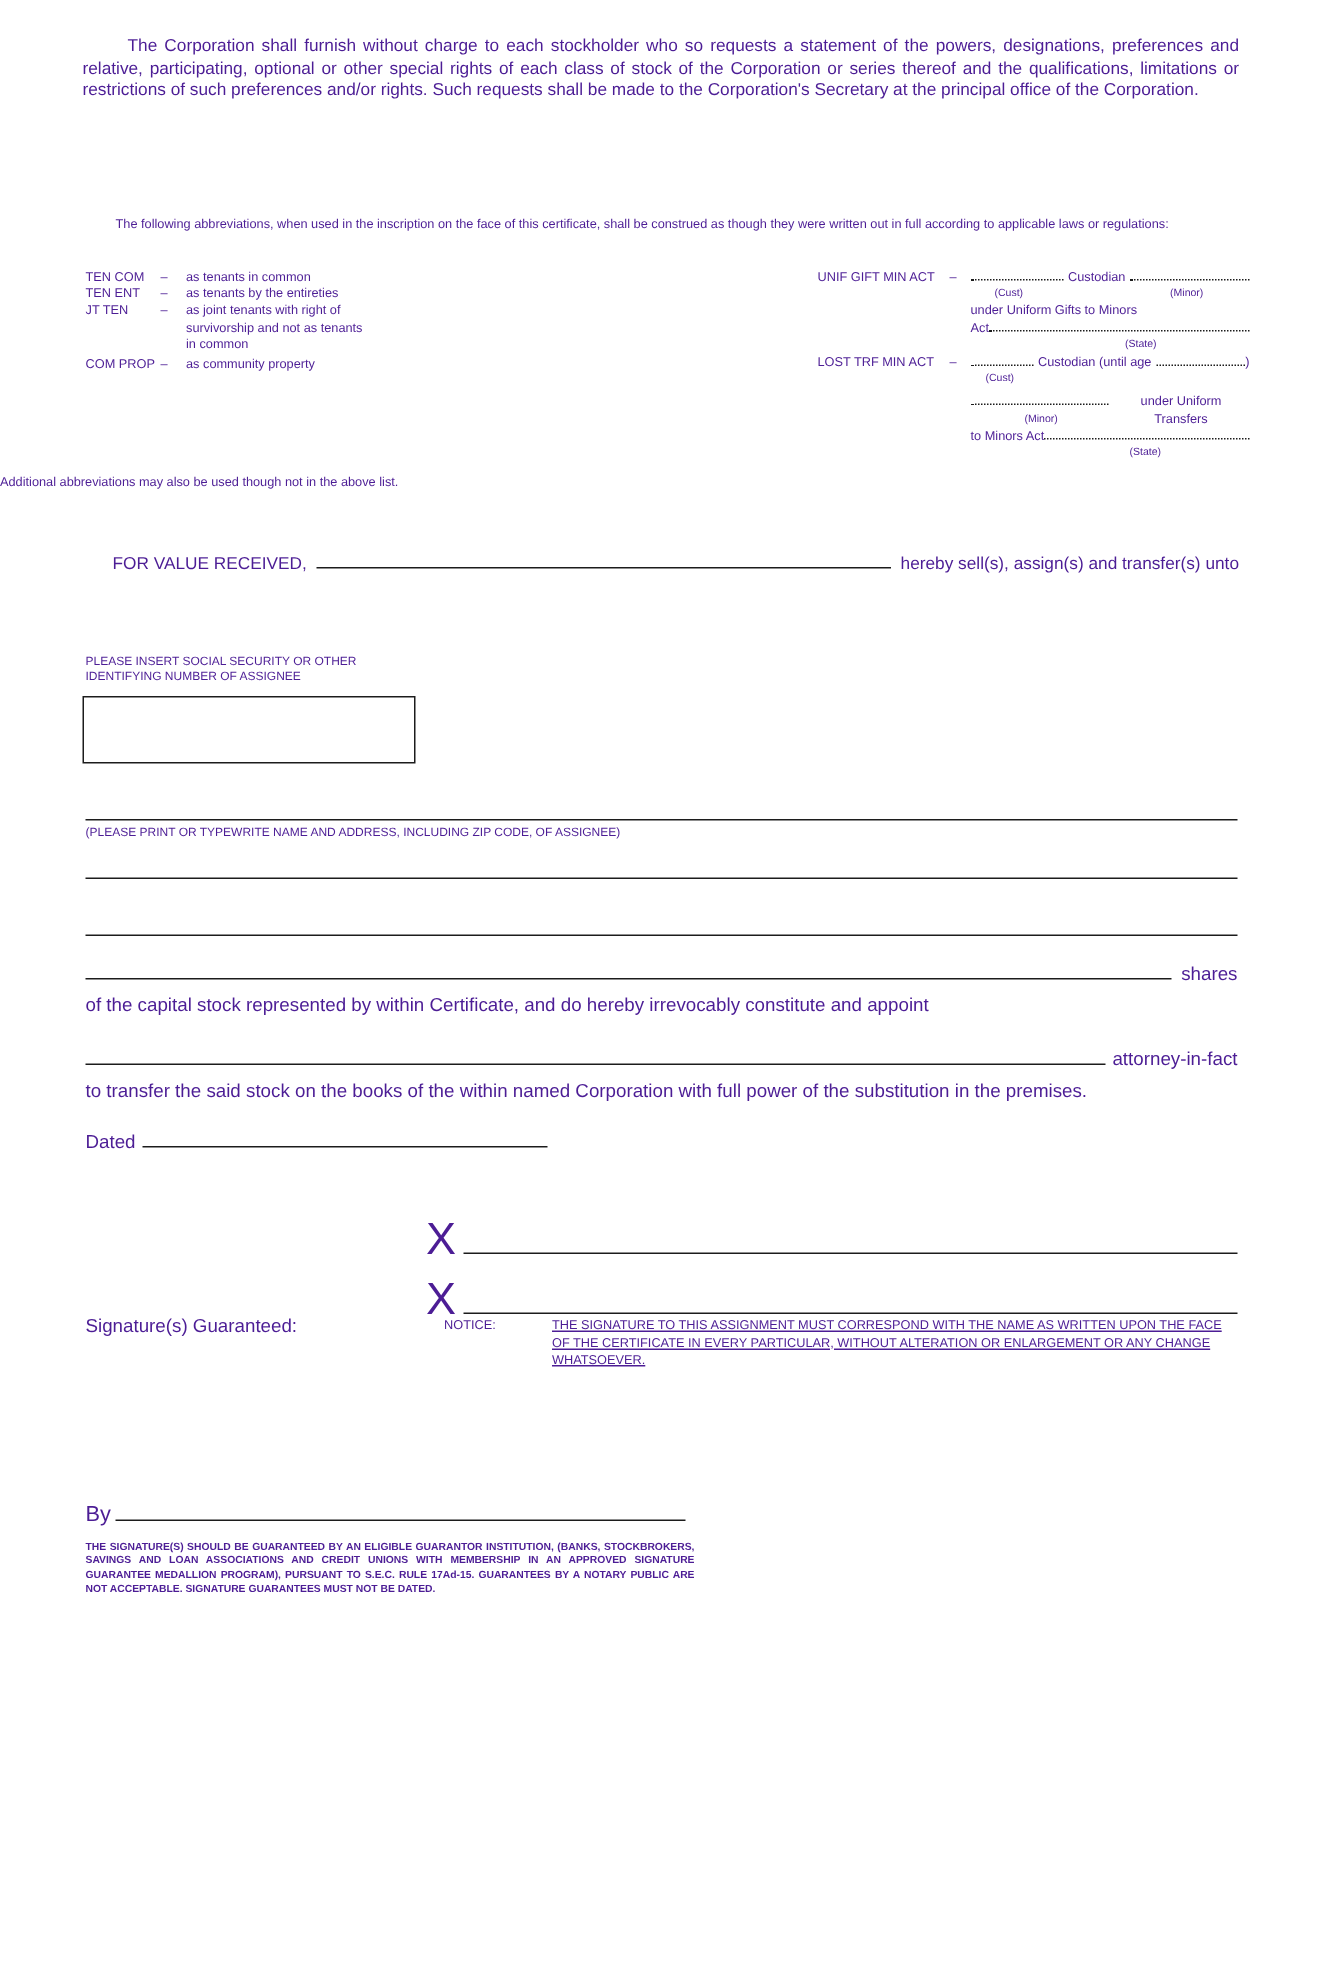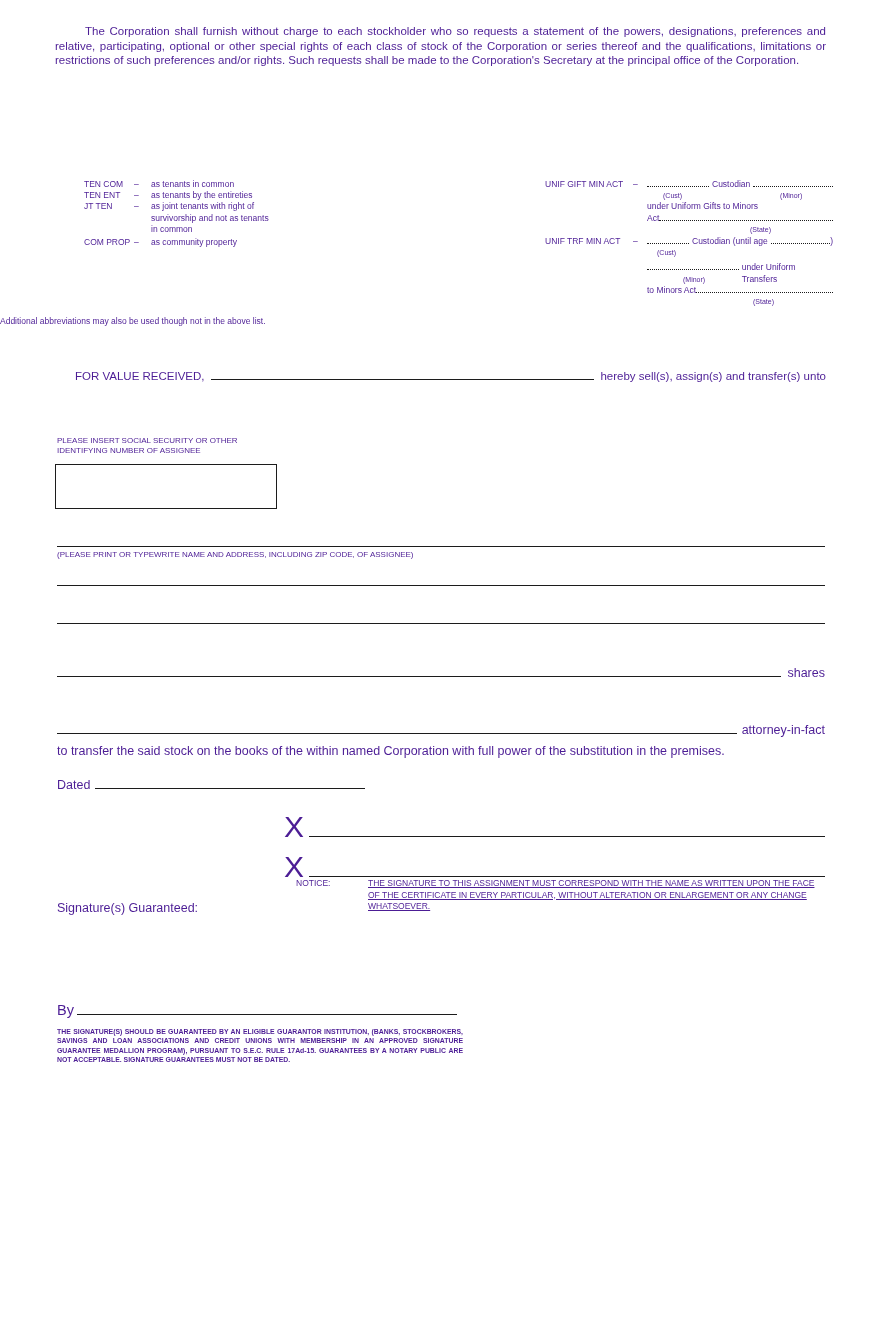--- a/index.html
+++ b/index.html
@@ -5,36 +5,36 @@
   html,body { margin:0; padding:0; background:#e8e8e8; }
   .page {
     position:relative; width:879px; height:1317px; background:#ffffff;
     font-family:"Liberation Sans", sans-serif; color:#4c1d95; margin:0 auto;
     overflow:hidden;
   }
   .abs { position:absolute; }
   .just { text-align:justify; }
   .ctr { text-align:left; }
   .body-txt { font-size:11.5px; line-height:14.7px; }
-  .mid-txt  { font-size:12.5px; line-height:16px;margin-top:24px; }
+  .mid-txt  { font-size:12.5px; line-height:16px; }
   .sm-txt   { font-size:8.5px;  line-height:11px; }
   .cap-txt  { font-size:8px;    line-height:10px; }
   .indent30 { text-indent:30px; }
   .indent22 { text-indent:22px; }
 
   .baseline-row { display:flex; align-items:baseline; }
   .blank { height:9px; border-bottom:1px solid #1c1c1c; }
   .grow { flex:1 1 auto;text-decoration:underline; }
   .dot { height:7px; border-bottom:1px dotted #1c1c1c; display:inline-block; }
 
   .rule { border-top:1px solid #1c1c1c; height:0; }
 
   
   .ab-row { display:flex; font-size:8.5px; line-height:11.2px; }
-  .ab-abbr { width:50px; flex:0 0 auto;margin-left:27px; }
+  .ab-abbr { width:50px; flex:0 0 auto; }
   .ab-dash { width:17px; flex:0 0 auto; }
   .ab-desc { flex:1; }
 
   
   .ua-line { display:flex; align-items:baseline; font-size:8.5px; line-height:11.2px; height:11.2px; }
   .ua-lab { width:88px; flex:0 0 auto; }
   .ua-dash { width:14px; flex:0 0 auto; }
   .ua-ind { margin-left:102px; }
   .ua-cap { font-size:7px; }
 
@@ -49,20 +49,21 @@
   .fine { font-size:6.9px; line-height:9.3px; font-weight:bold; text-align:justify; }
 </style>
 </head>
 <body>
 
 <div class="page">
 
   <div class="abs body-txt just indent30" style="top:24px; left:55px; right:53px;">The Corporation shall furnish without charge to each stockholder who so requests a statement of the powers, designations, preferences and relative, participating, optional or other special rights of each class of stock of the Corporation or series thereof and the qualifications, limitations or restrictions of such preferences and/or rights. Such requests shall be made to the Corporation's Secretary at the principal office of the Corporation.</div>
 
 
+  <div class="abs sm-txt just indent22" style="top:144px; left:55px; right:53px;">The following abbreviations, when used in the inscription on the face of this certificate, shall be construed as though they were written out in full according to applicable laws or regulations:</div>
 
   <div class="abs" style="top:179px; left:57px; width:240px;">
     <div class="ab-row">
       <span class="ab-abbr">TEN COM</span>
       <span class="ab-dash">–</span>
       <span class="ab-desc">as tenants in common</span>
     </div>
     <div class="ab-row">
       <span class="ab-abbr">TEN ENT</span>
       <span class="ab-dash">–</span>
@@ -106,33 +107,33 @@
       <span class="ua-ind">under Uniform Gifts to Minors</span>
     </div>
     <div class="ua-line">
       <span class="ua-ind">Act</span>
       <span class="dot grow"></span>
     </div>
     <div class="ua-line ua-cap">
       <span style="margin-left:205px;">(State)</span>
     </div>
     <div class="ua-line" style="margin-top:1px;">
-      <span class="ua-lab">UNIF TRF MIN ACT</span>
+      <span class="ua-lab">LOST TRF MIN ACT</span>
       <span class="ua-dash">–</span>
       <span class="dot" style="width:42px;"></span>
       <span style="padding:0 3px;">Custodian (until age</span>
       <span class="dot grow"></span>
       <span>)</span>
     </div>
     <div class="ua-line ua-cap">
       <span style="margin-left:112px;">(Cust)</span>
     </div>
     <div class="ua-line" style="margin-top:4px;">
       <span class="ua-ind dot" style="width:92px;"></span>
-      <span style="padding-left:3px;">under Uniform Transfers</span>
+      <span style="padding-left:3px;text-align:center;">under Uniform Transfers</span>
     </div>
     <div class="ua-line ua-cap">
       <span style="margin-left:138px;">(Minor)</span>
     </div>
     <div class="ua-line">
       <span class="ua-ind">to Minors Act</span>
       <span class="dot grow"></span>
     </div>
     <div class="ua-line ua-cap">
       <span style="margin-left:208px;">(State)</span>
@@ -155,20 +156,21 @@
 
   <div class="abs rule" style="top:546px; left:57px; right:54px;"></div>
   <div class="abs cap-txt ctr" style="top:550px; left:57px; right:54px;">(PLEASE PRINT OR TYPEWRITE NAME AND ADDRESS, INCLUDING ZIP CODE, OF ASSIGNEE)</div>
   <div class="abs rule" style="top:585px; left:57px; right:54px;"></div>
   <div class="abs rule" style="top:623px; left:57px; right:54px;"></div>
 
   <div class="abs baseline-row mid-txt" style="top:641px; left:57px; right:54px;">
     <span class="blank grow" style="margin-right:6px;"></span>
     <span>shares</span>
   </div>
+  <div class="abs mid-txt" style="top:662px; left:57px; right:54px;">of the capital stock represented by within Certificate, and do hereby irrevocably constitute and appoint</div>
 
   <div class="abs mid-txt" style="top:719px; left:57px; right:54px;">to transfer the said stock on the books of the within named Corporation with full power of the substitution in the premises.</div>
   <div class="abs baseline-row mid-txt" style="top:698px; left:57px; right:54px;">
     <span class="blank grow" style="margin-right:5px;"></span>
     <span>attorney-in-fact</span>
   </div>
 
   <div class="abs baseline-row mid-txt" style="top:753px; left:57px; width:308px;">
     <span>Dated</span>
     <span class="blank grow" style="margin-left:5px;"></span>

